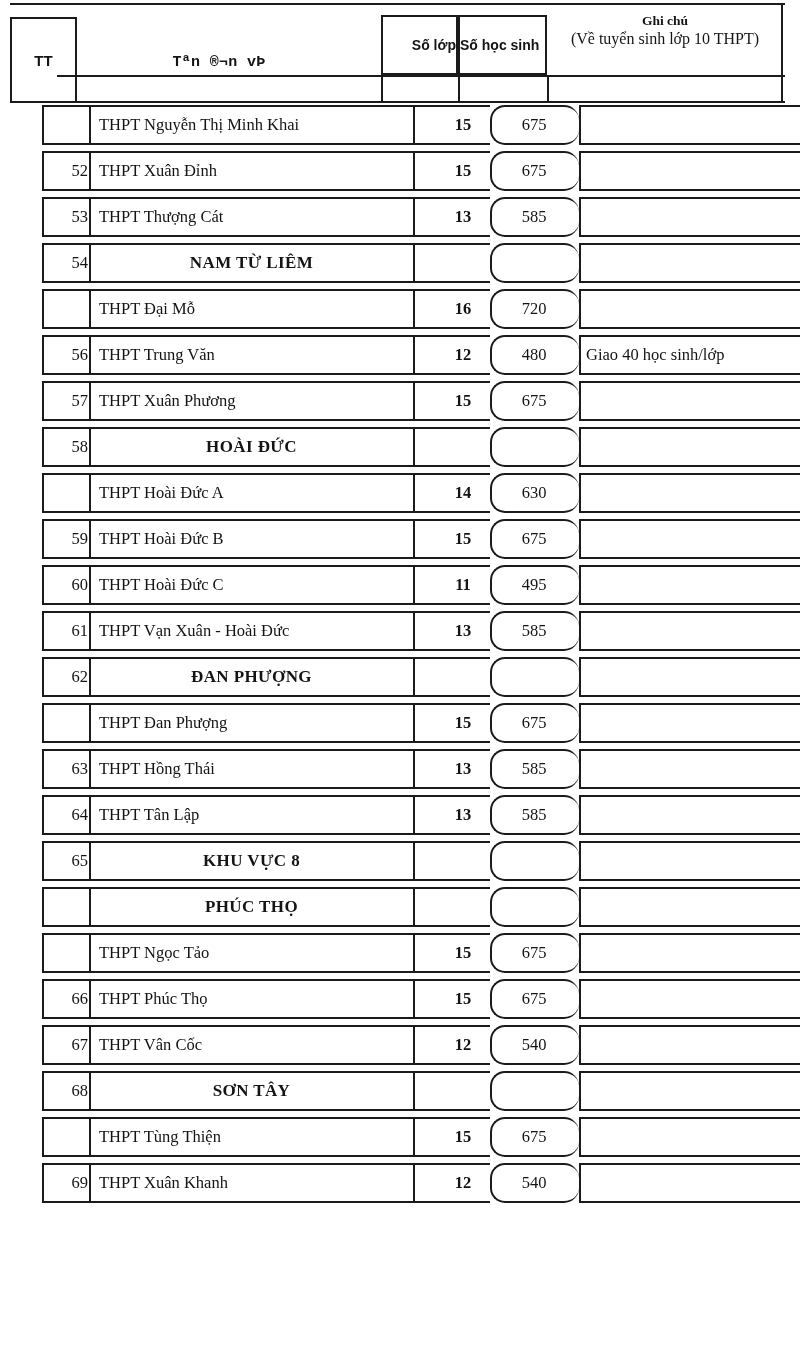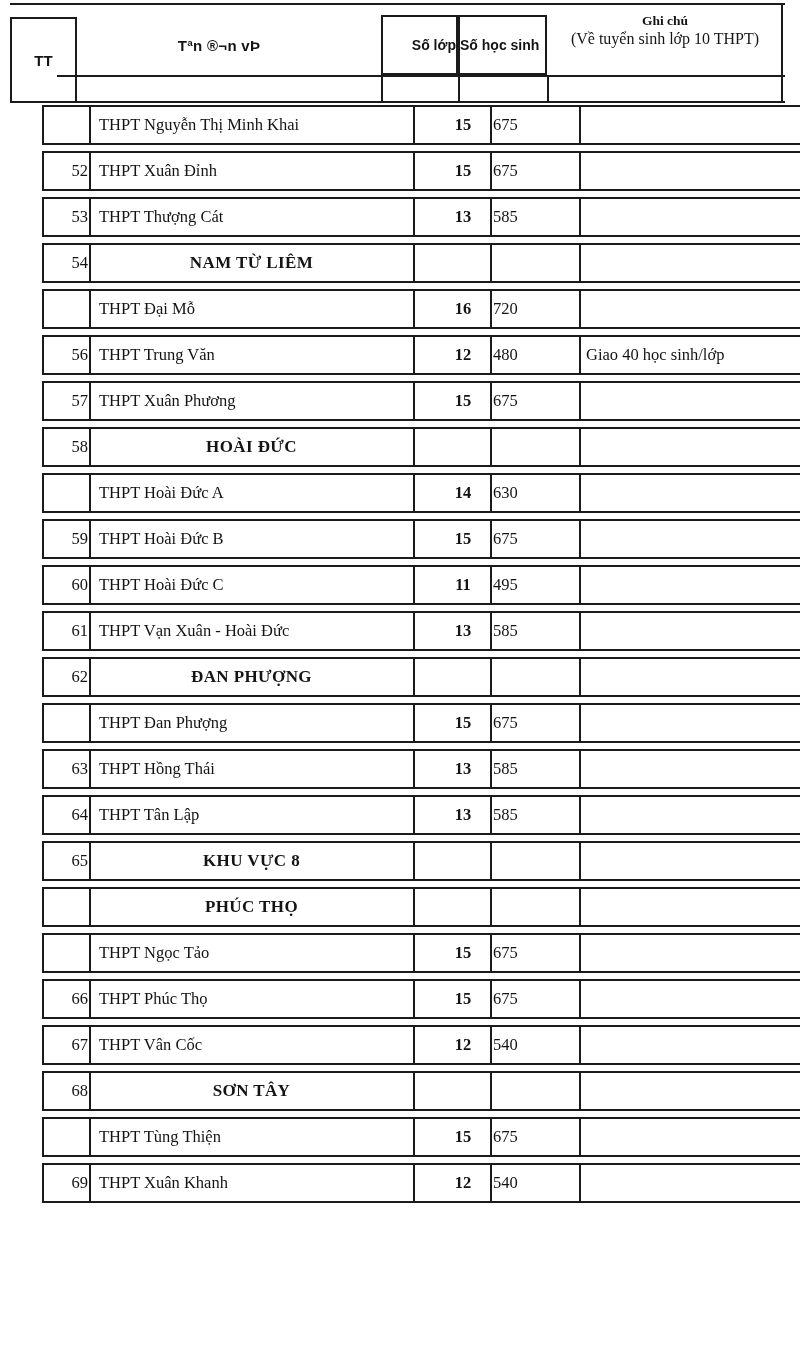--- a/index.html
+++ b/index.html
@@ -20,23 +20,23 @@
   .hline{background:var(--line);height:2px;}
   .vline{background:var(--line);width:2px;}
   .tt-box{
     left:10px;top:17px;width:67px;height:86px;
     border:2px solid var(--line);
     display:flex;align-items:center;justify-content:center;
     font-family:"Liberation Sans", sans-serif;
     font-weight:bold;font-size:15px;
   }
   .name-hdr{
-    left:57px;top:17px;width:324px;height:56px;
+    left:57px;top:34px;width:324px;height:56px;
     display:flex;align-items:center;justify-content:center;
-    font-family:Liberation Sans, sans-serif;
+    font-family:Liberation Mono, monospace;
     font-weight:bold;font-size:15px;letter-spacing:.3px;
   }
   .slop-box{
     left:381px;top:15px;width:77px;height:60px;
     border:2px solid var(--line);
     display:flex;align-items:center;justify-content:flex-end;
     font-family:"Liberation Sans", sans-serif;
     font-weight:600;font-size:14px;
   }
   .shs-box{
@@ -71,21 +71,21 @@
     background:#ffffff;
   }
   table.schools td:last-child{border-right:2px solid var(--line);}
   td.c-tt{text-align:right;font-size:16px;}
   td.c-name{padding-left:8px;}
   td.c-name.section{
     text-align:center;font-weight:bold;padding-left:0;
     font-size:17px;letter-spacing:.4px;
   }
   td.c-so_lop{text-align:center;font-weight:bold;font-size:16px;padding-left:22px;}
-  td.c-so_hoc_sinh{text-align:left;padding-right:4px;font-size:16px;}
+  td.c-so_hoc_sinh{text-align:center;padding-right:4px;font-size:16px;border-radius:15px;}
   td.c-note{padding-left:5px;font-size:13px;}
 </style>
 </head>
 <body>
 
 <div class="page">
 
   <div>
     <div class="abs hline" style="left:10px;top:3px;width:775px;"></div>
 

